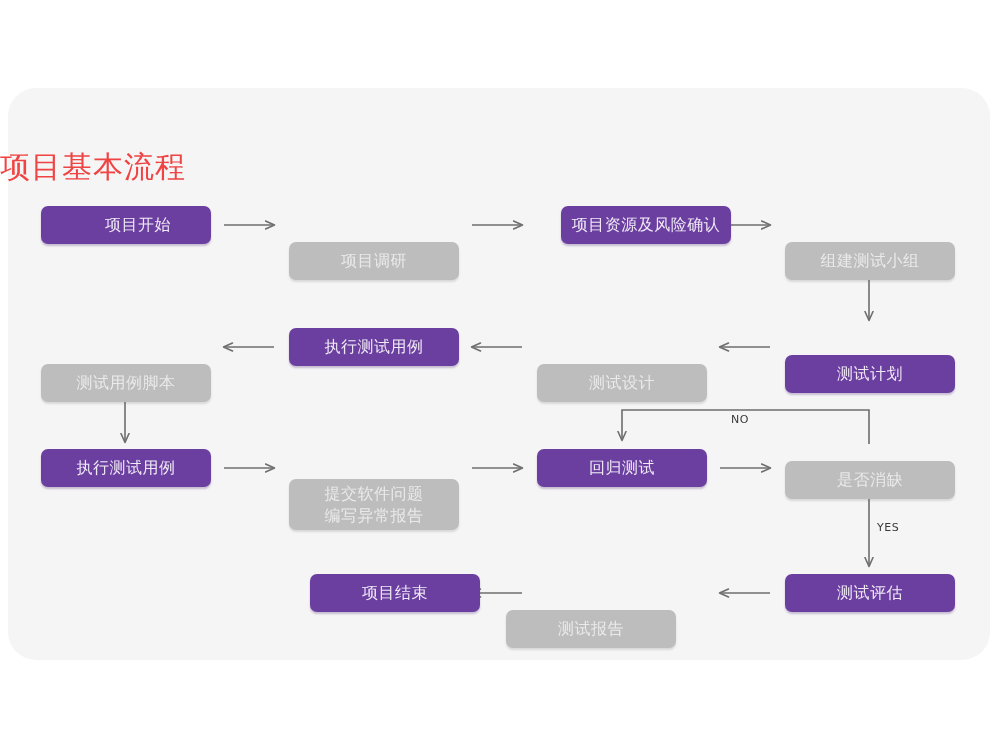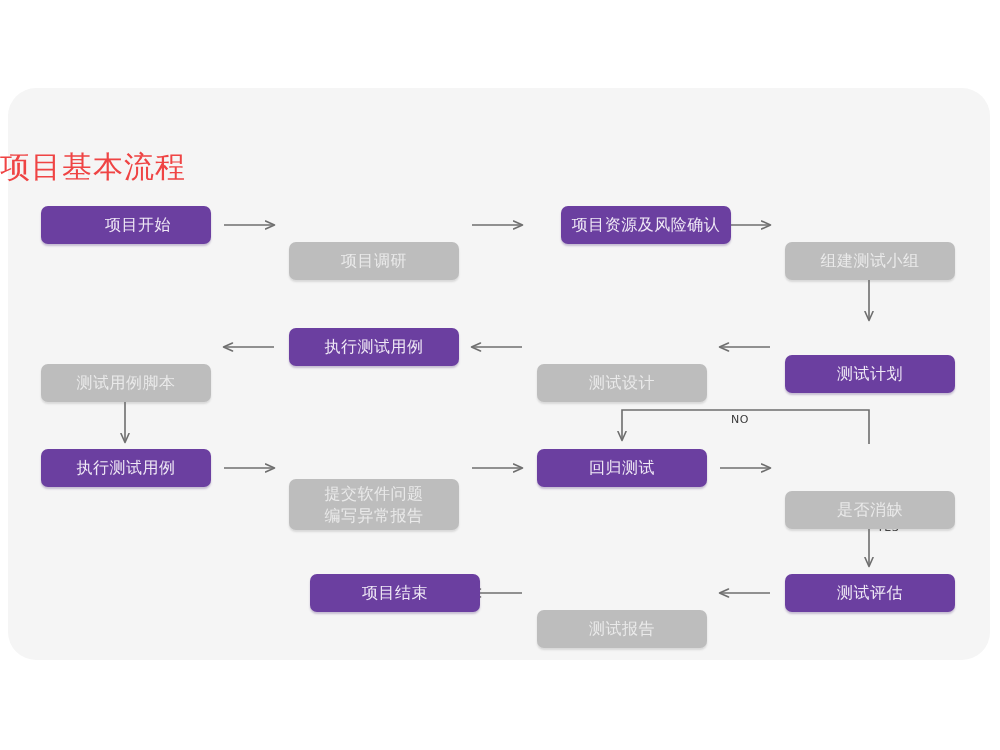--- a/index.html
+++ b/index.html
@@ -155,21 +155,21 @@
 
   <div class="node gray" style="left:41px;  top:328px; width:170px; height:38px;">测试用例脚本</div>
 
   <div class="node purple" style="left:41px;  top:449px; width:170px; height:38px;">执行测试用例</div>
 
   <div class="node gray" style="left:289px; top:443px; width:170px; height:51px;">提交软件问题
 编写异常报告</div>
 
   <div class="node purple" style="left:537px; top:449px; width:170px; height:38px;">回归测试</div>
 
-  <div class="node gray" style="left:785px; top:455px; width:170px; height:38px;">是否消缺</div>
+  <div class="node gray" style="left:785px; top:425px; width:170px; height:38px;">是否消缺</div>
 
   <div class="node purple" style="left:785px; top:574px; width:170px; height:38px;">测试评估</div>
 
-  <div class="node gray" style="left:537px; top:574px; width:170px; height:38px;">测试报告</div>
+  <div class="node gray" style="left:506px; top:574px; width:170px; height:38px;">测试报告</div>
 
   <div class="node purple" style="left:289px; top:574px; width:170px; height:38px;margin-left:21px;">项目结束</div>
 
 </div>
 
 </body></html>

